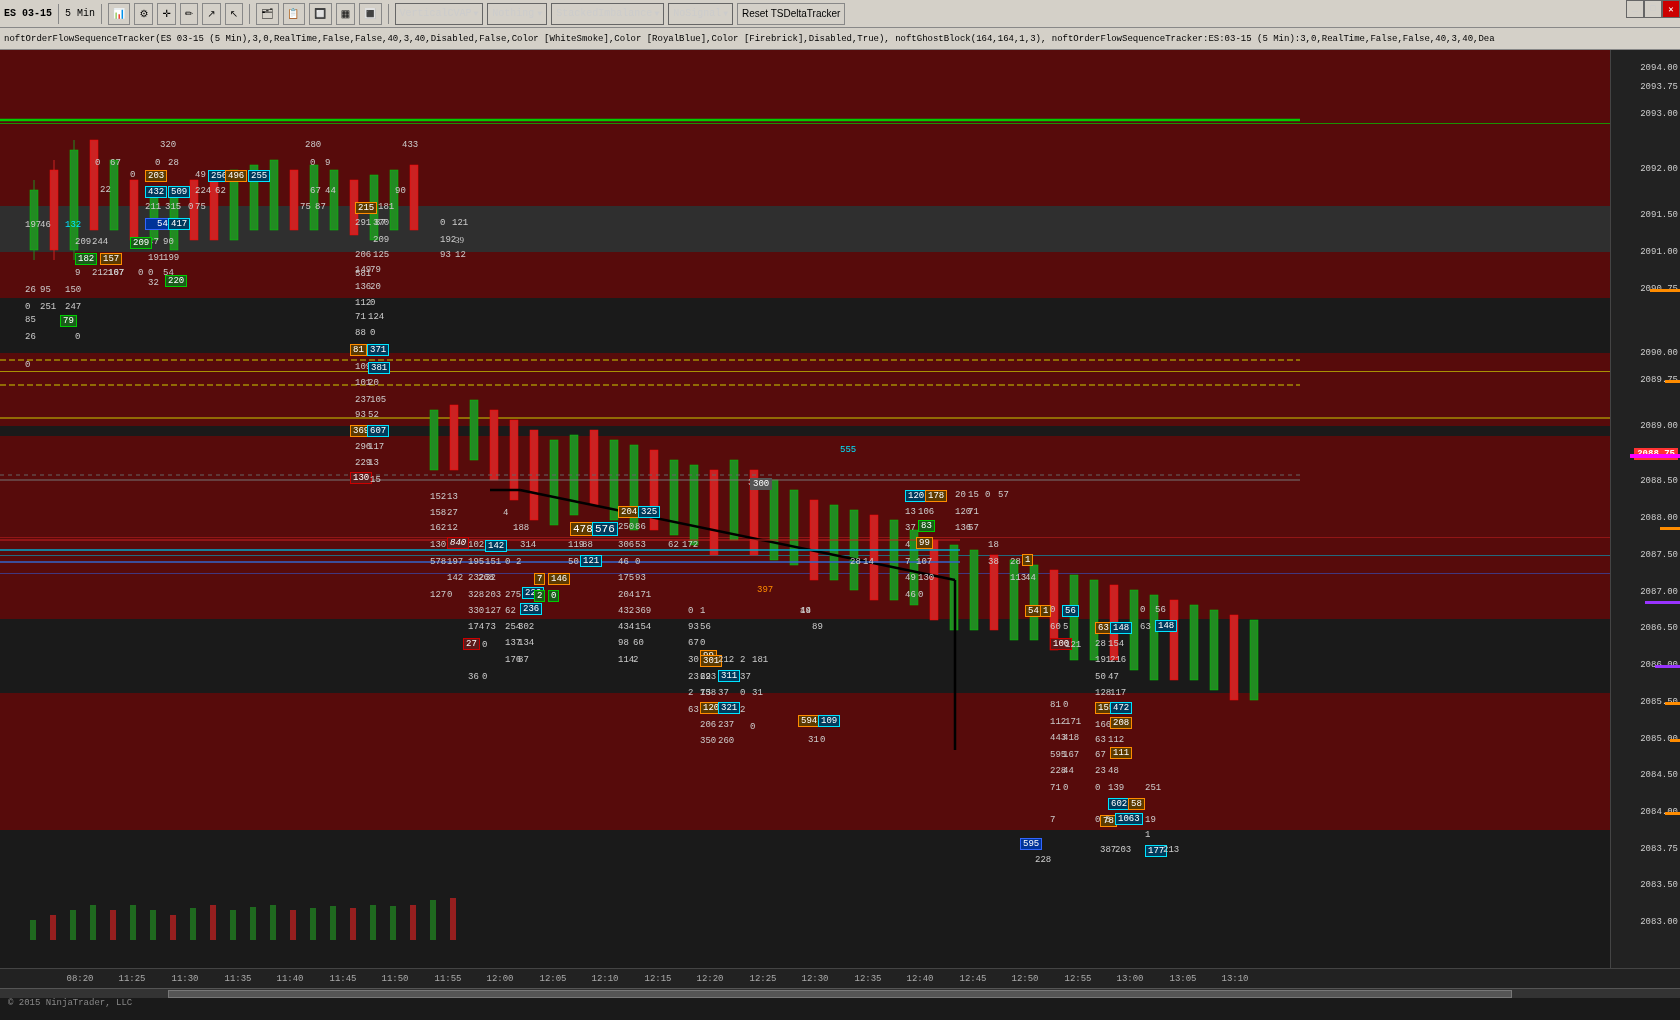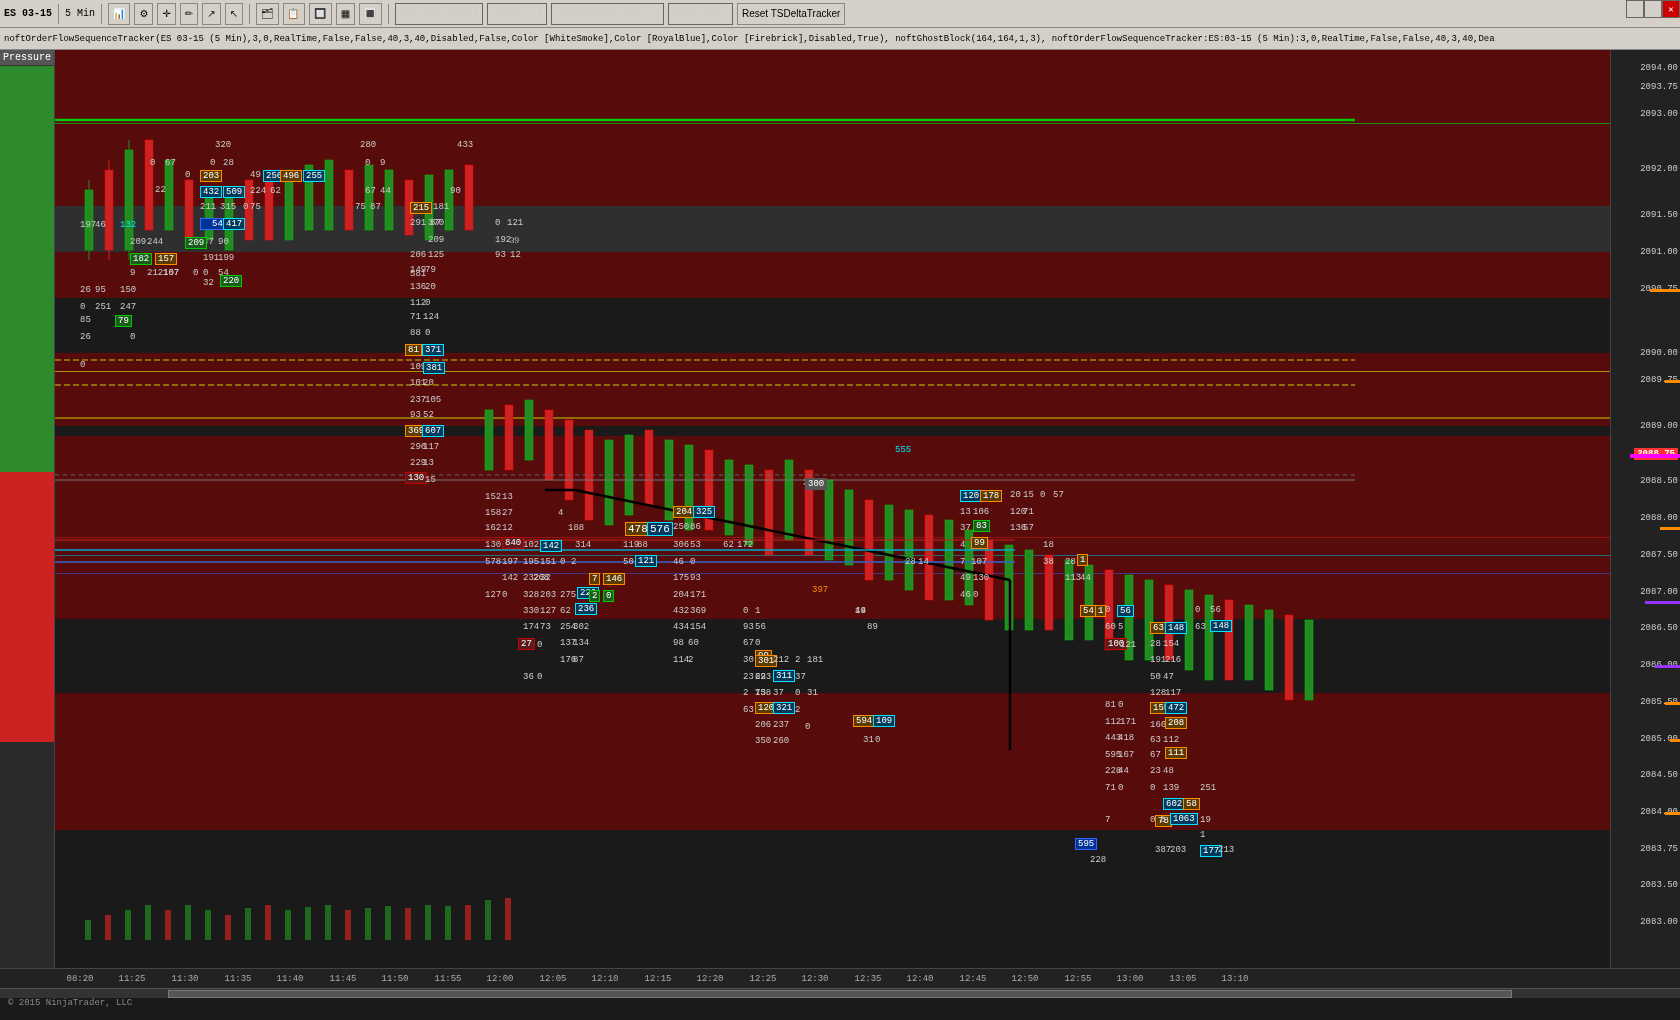--- a/index.html
+++ b/index.html
@@ -315,28 +315,20 @@
     <div class="win-btn" style="background:#cc0000;color:#fff;">✕</div>
   </div>
 </div>
 
 <div id="info-bar">
   <span style="overflow:hidden;white-space:nowrap;">noftOrderFlowSequenceTracker(ES 03-15 (5 Min),3,0,RealTime,False,False,40,3,40,Disabled,False,Color [WhiteSmoke],Color [RoyalBlue],Color [Firebrick],Disabled,True), noftGhostBlock(164,164,1,3), noftOrderFlowSequenceTracker:ES:03-15 (5 Min):3,0,RealTime,False,False,40,3,40,Dea</span>
 </div>
 
 <div id="main">
 
-  <div id="left-panel">
-    <div id="pressure-label">Pressure</div>
-    <div id="pressure-bar-container">
-      <div id="pressure-green"></div>
-      <div id="pressure-red"></div>
-      <div id="pressure-bottom"></div>
-    </div>
-  </div>
 
   <div id="chart-area">
 
     <div class="red-zone" style="top:0;left:0;right:0;height:17%;"></div>
 
     <div class="gray-zone" style="top:17%;left:0;right:0;height:5%;"></div>
 
     <div class="red-zone" style="top:22%;left:0;right:0;height:5%;"></div>
 
     <div class="red-zone" style="top:33%;left:0;right:0;height:8%;"></div>
@@ -609,21 +601,21 @@
     <div class="num-cell" style="left:482px;top:622px;">0</div>
 
     <div class="num-cell" style="left:430px;top:507px;">578</div>
     <div class="num-cell" style="left:447px;top:507px;">197</div>
     <div class="num-cell" style="left:430px;top:523px;margin-left:48px;">268</div>
     <div class="num-cell" style="left:447px;top:523px;">142</div>
     <div class="num-cell" style="left:430px;top:540px;">127</div>
     <div class="num-cell" style="left:447px;top:540px;">0</div>
 
     <div class="num-cell" style="left:430px;top:490px;">130</div>
-    <div class="box-cell box-red" style="left:447px;top:487px;">840</div>
+    <div class="box-cell box-red" style="left:447px;top:487px;font-style:italic;">840</div>
 
     <div class="num-cell" style="left:430px;top:473px;">162</div>
     <div class="num-cell" style="left:447px;top:473px;">12</div>
 
     <div class="num-cell" style="left:430px;top:458px;">158</div>
     <div class="num-cell" style="left:447px;top:458px;">27</div>
 
     <div class="num-cell" style="left:430px;top:442px;">152</div>
     <div class="num-cell" style="left:447px;top:442px;">13</div>
 

